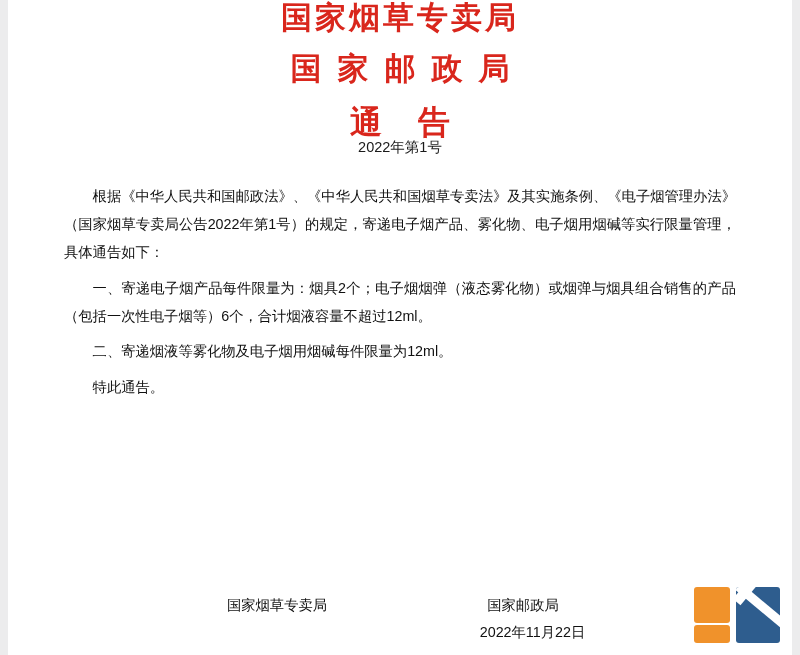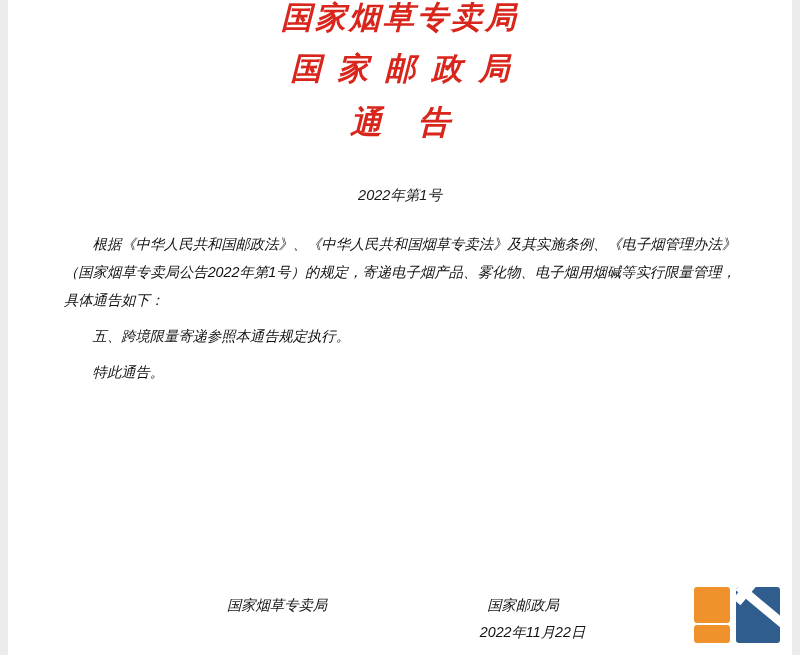--- a/index.html
+++ b/index.html
@@ -13,21 +13,20 @@
     font-family: "Liberation Sans", sans-serif;
     overflow: hidden;
   }
   .page {
     position: relative;
     width: 800px;
     height: 655px;
     background: #ffffff;
     box-sizing: border-box;
     overflow: hidden;
-    font-style: italic;
   }
   
   .gutter-left, .gutter-right {
     position: absolute;
     top: 0;
     width: 8px;
     height: 655px;
     background: #ececed;
   }
   .gutter-left { left: 0; }
@@ -66,21 +65,20 @@
     font-size: 32px;
     letter-spacing: 36px;
     margin-top: 22px;
     padding-left: 36px;
   }
 
   .doc-number {
     text-align: center;
     font-size: 14.5px;
     color: #1a1a1a;
-    margin-top: 48px;
     font-family: "Liberation Sans", sans-serif;
   }
 
   .body-text {
     margin: 26px 56px 0 56px;
     font-size: 14.3px;
     line-height: 1.95;
     color: #111111;
     text-align: justify;
     font-family: "Liberation Sans", sans-serif;
@@ -185,21 +183,22 @@
     <div class="masthead">
       <div class="masthead-line ml1">国家烟草专卖局</div>
       <div class="masthead-line ml2">国家邮政局</div>
       <div class="masthead-line ml3">通告</div>
     </div>
 
     <div class="doc-number">2022年第1号</div>
 
     <div class="body-text">
       <p>根据《中华人民共和国邮政法》、《中华人民共和国烟草专卖法》及其实施条例、《电子烟管理办法》（国家烟草专卖局公告2022年第1号）的规定，寄递电子烟产品、雾化物、电子烟用烟碱等实行限量管理，具体通告如下：</p>
-      <p>五、跨境限量寄递参照本通告规定执行。</p>
+      <p>一、寄递电子烟产品每件限量为：烟具2个；电子烟烟弹（液态雾化物）或烟弹与烟具组合销售的产品（包括一次性电子烟等）6个，合计烟液容量不超过12ml。</p>
+      <p>二、寄递烟液等雾化物及电子烟用烟碱每件限量为12ml。</p>
       <p>特此通告。</p>
     </div>
 
     <div class="signature">
       <div class="sig-row">
         <div class="sig-col">国家烟草专卖局</div>
         <div class="sig-col">国家邮政局</div>
       </div>
       <div class="sig-row sig-date">
         <div class="sig-col sig-left-spacer">&nbsp;</div>

